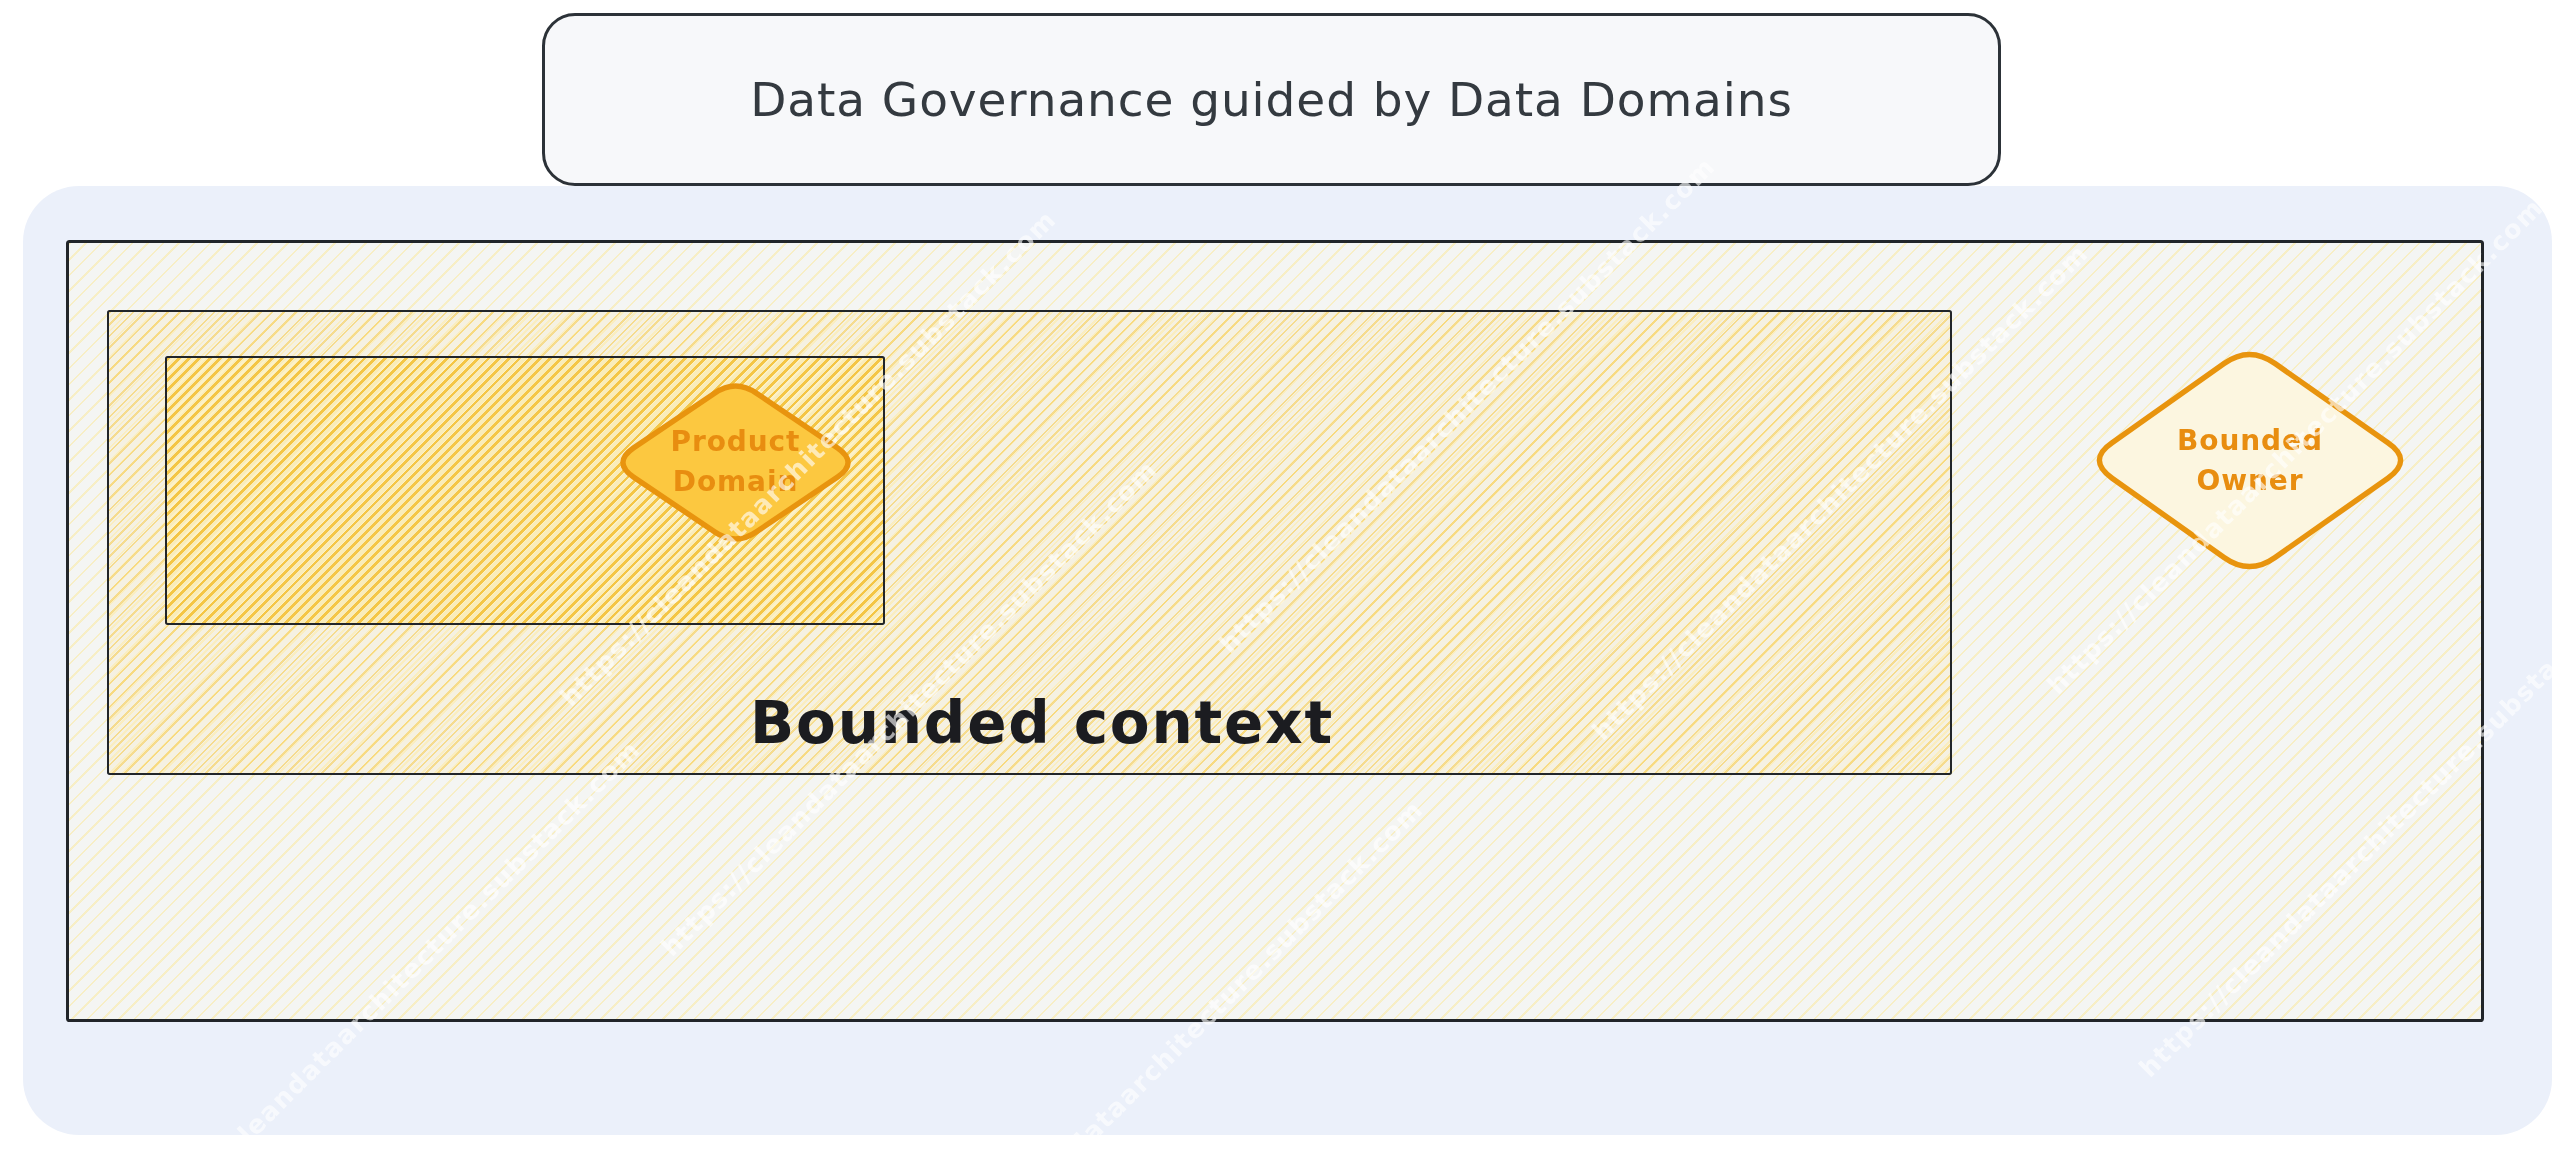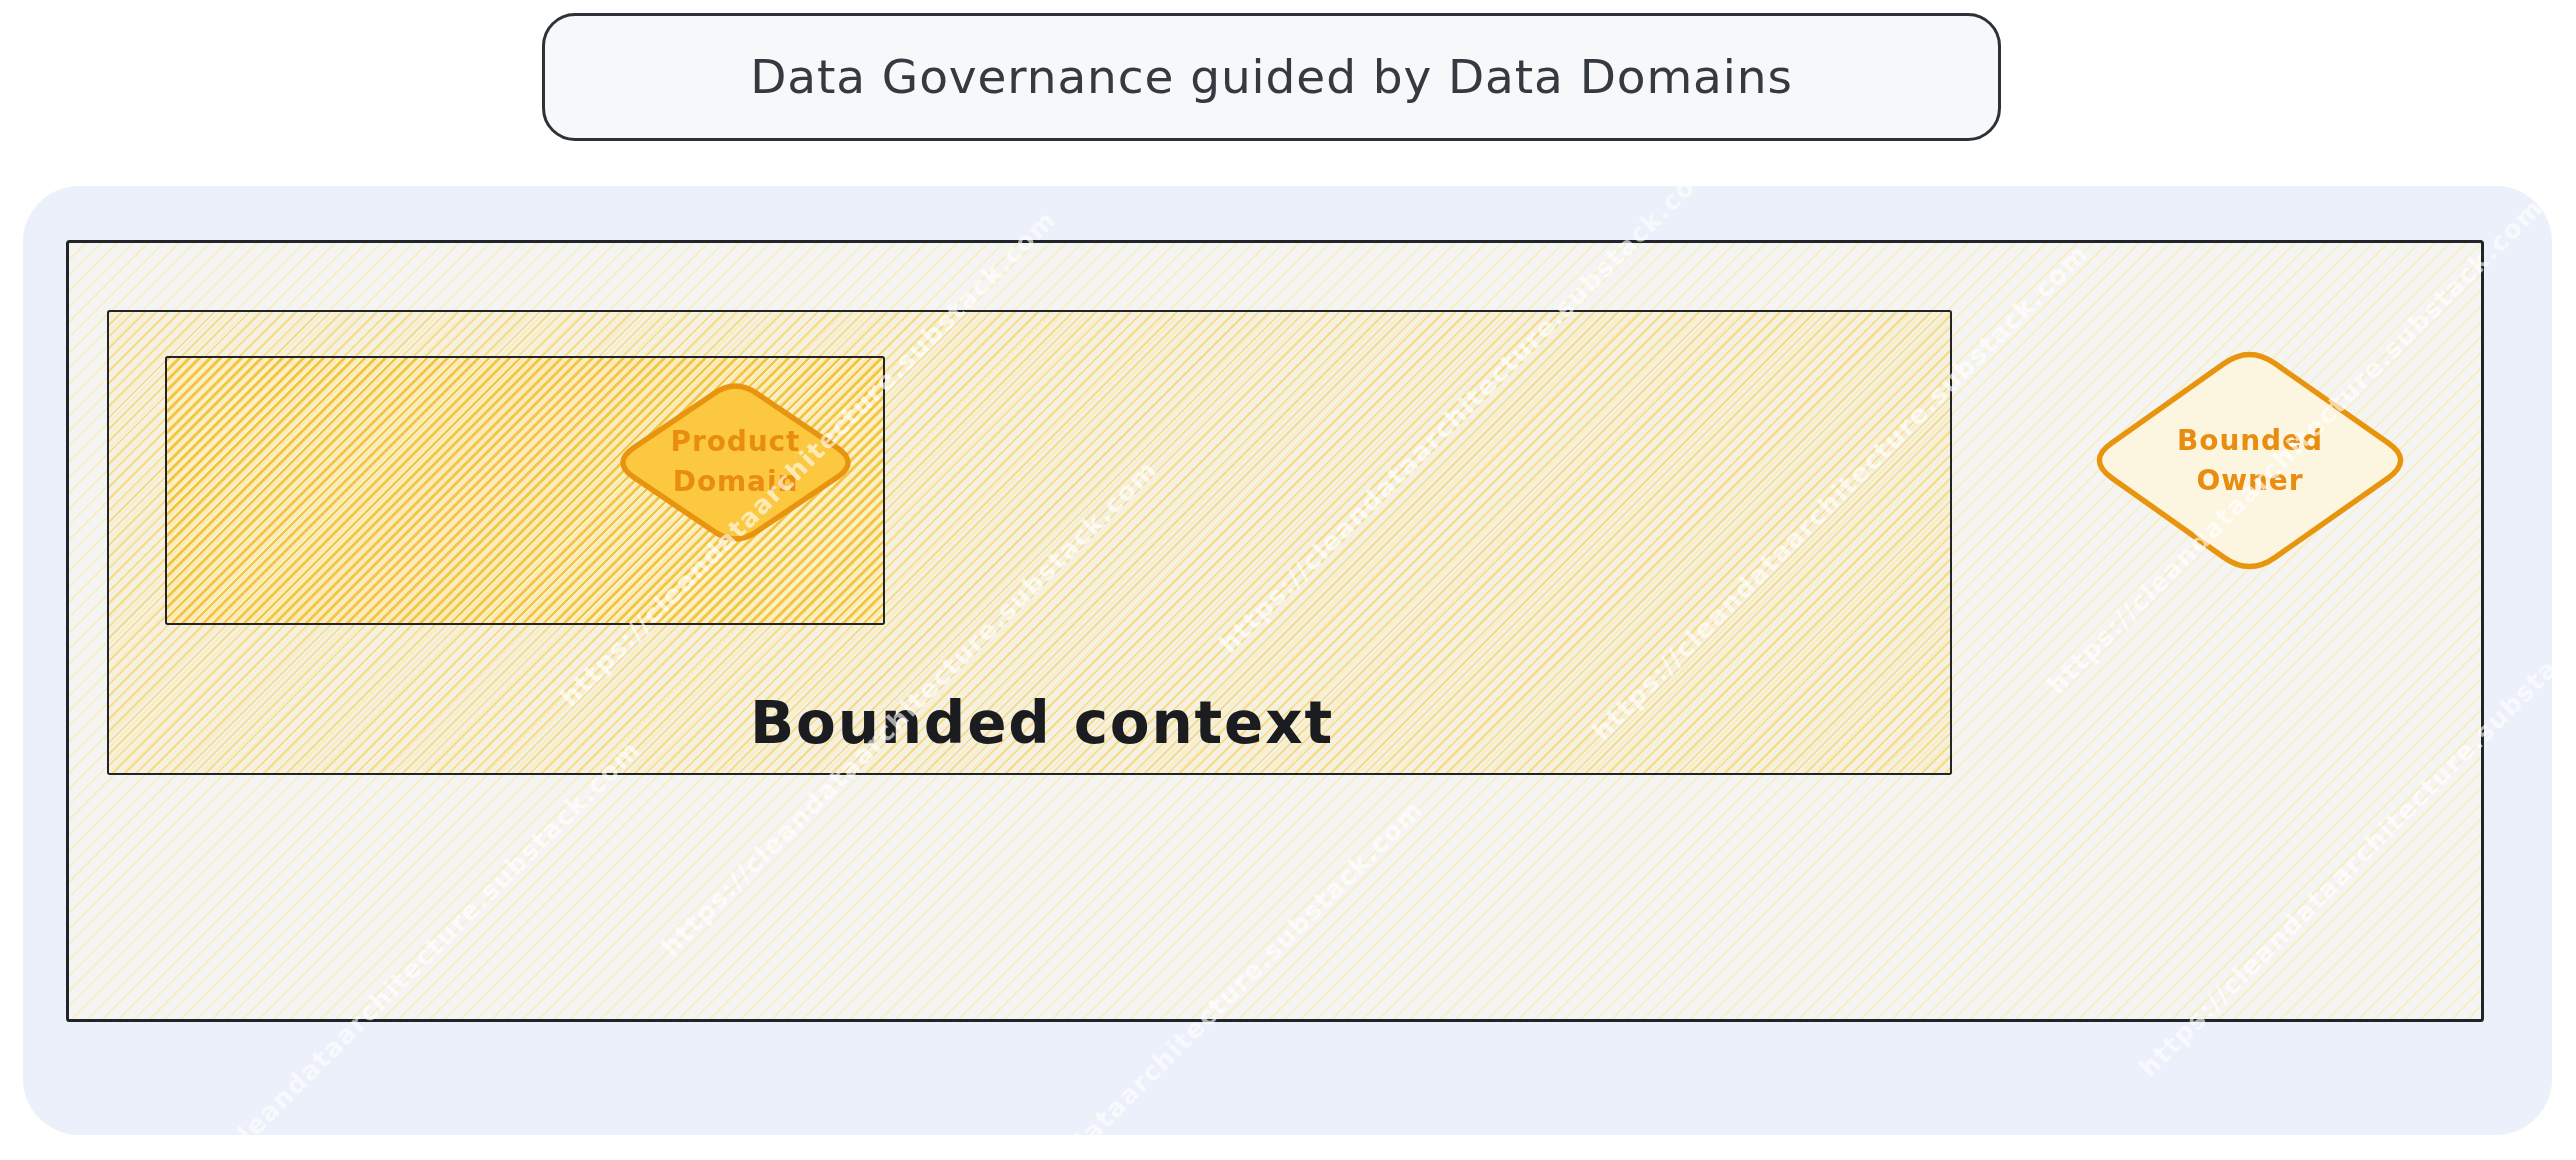--- a/index.html
+++ b/index.html
@@ -7,21 +7,21 @@
   .canvas{
     position:relative;
     width:2576px;height:1160px;
     background:var(--canvas-bg,#ffffff);
     overflow:hidden;
     font-family:"DejaVu Sans","Liberation Sans",sans-serif;
   }
 
   
   .title-box{
-    position:absolute;left:542px;top:12.8px;width:1459px;height:128px;
+    position:absolute;left:542px;top:12.8px;width:1459px;height:173px;
     background:var(--title-bg,#f7f8fa);
     border:3.6px solid var(--title-border,#2c3238);
     border-radius:33px;
     display:flex;align-items:center;justify-content:center;
   }
   .title-box .title-text{
     font-size:47px;color:var(--title-text,#343a40);
     letter-spacing:0.9px;font-weight:500;
   }
 

